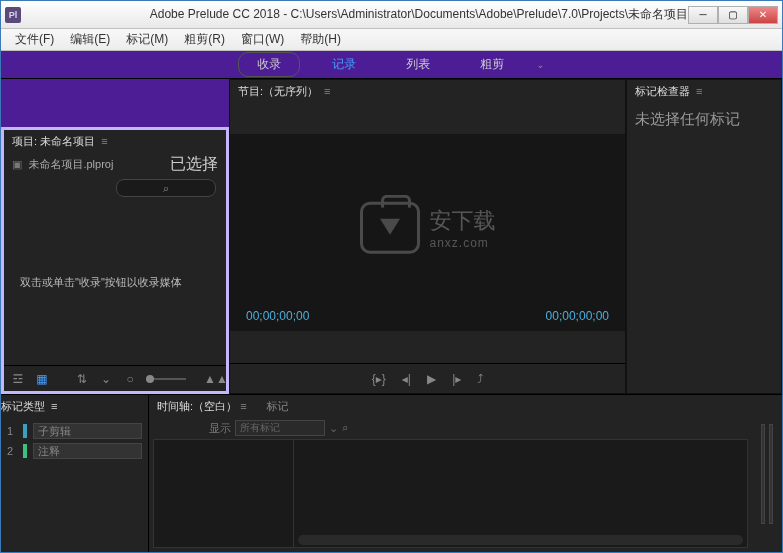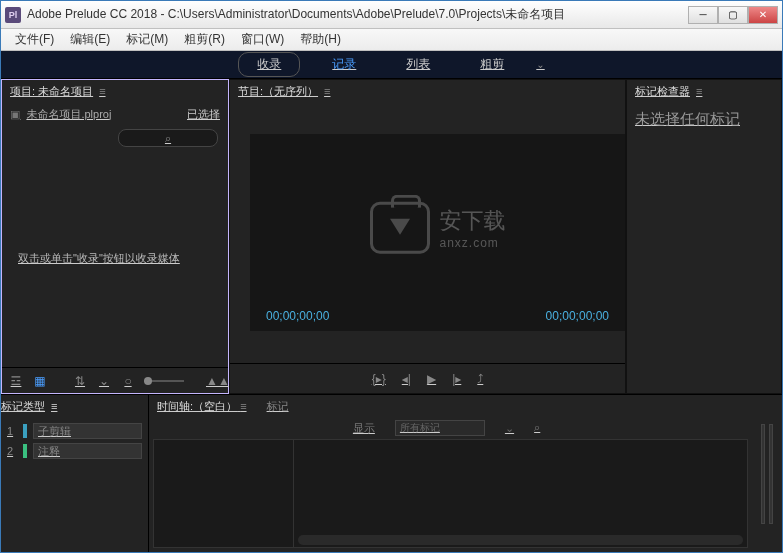--- a/index.html
+++ b/index.html
@@ -1,59 +1,59 @@
 <!DOCTYPE html>
 <html><head>
 <meta charset="utf-8">
 <style>
 * { margin: 0; padding: 0; box-sizing: border-box; font-family: "Microsoft YaHei", Arial, sans-serif; }
 body { width: 783px; height: 553px; background: #fff; overflow: hidden; }
 
 .window { width: 783px; height: 553px; display: flex; flex-direction: column; border: 1px solid #3a7ab8; }
-.titlebar { height: 28px; background: linear-gradient(#fff, #e8e8e8); display: flex; align-items: center; padding: 0 4px; border-bottom: 1px solid #c0c0c0; }
+.titlebar { height: 28px; background: linear-gradient(#fff, #e8e8e8); display: flex; align-items: center; padding: 0 4px; border-bottom: 1px solid #c0c0c0; text-align: right; }
 .titlebar .app-icon { width: 16px; height: 16px; background: #5a4a7a; color: #e0d0f0; font-size: 9px; font-weight: bold; display: flex; align-items: center; justify-content: center; border-radius: 2px; margin-right: 6px; }
 .titlebar .title { flex: 1; font-size: 12px; color: #333; }
 .winbtns { display: flex; gap: 0; }
 .winbtn { width: 30px; height: 18px; background: linear-gradient(#f8f8f8,#e0e0e0); border: 1px solid #b0b0b0; display: flex; align-items: center; justify-content: center; font-size: 10px; }
 .winbtn.close { background: linear-gradient(#e88,#c44); color: #fff; }
 
 .menubar { height: 22px; background: linear-gradient(#f8f8f8,#ececec); display: flex; align-items: center; padding: 4px 6px; border-bottom: 1px solid #c0c0c0; font-size: 12px; color: #333; }
 .menuitem { padding: 0 8px; cursor: default; }
 
-.app-body { flex: 1; background: #0f172a; display: flex; flex-direction: column; color: #ccc; font-size: 11px; text-decoration: underline; }
+.app-body { flex: 1; background: #4c1d95; display: flex; flex-direction: column; color: #ccc; font-size: 11px; }
 
 .workspace-tabs { height: 28px; display: flex; align-items: center; justify-content: center; gap: 14px; border-bottom: 1px solid #000; }
 .ws-tab { padding: 3px 18px; font-size: 12px; color: #ccc; border-radius: 10px; }
 .ws-tab.active { border: 1px solid #555; }
 .ws-tab.selected { color: #4a9eff; }
 .ws-chev { color: #888; font-size: 10px; }
 
 .upper { flex: 1; display: flex; min-height: 0; }
 
 .panel { background: #232323; border: 1px solid #111; display: flex; flex-direction: column; }
-.panel.sel { border: 1px solid #c4b5fd; }
+.panel.sel { border: 3px solid #c4b5fd; margin-top: 48px; }
 .panel-header { height: 22px; display: flex; align-items: center; padding: 0 8px; font-size: 11px; color: #ddd; gap: 6px; }
 .panel-header .menu-ic { color: #888; }
 
 .project-panel { width: 228px; }
 .proj-row { height: 24px; display: flex; align-items: center; padding: 0 8px; gap: 6px; }
 .proj-file { color: #aaa; flex: 1; }
-.proj-status { color: #ccc; font-size: 11px; }
+.proj-status { color: #ccc; font-size: 16px; }
 .search-row { height: 24px; display: flex; align-items: center; justify-content: flex-end; padding: 0 10px; }
 .search-box { width: 100px; height: 18px; background: #1a1a1a; border: 1px solid #444; border-radius: 8px; display: flex; align-items: center; justify-content: center; color: #888; }
 .proj-hint { flex: 1; display: flex; align-items: center; padding: 0 16px; color: #bbb; font-size: 11px; line-height: 1.5; }
 .proj-footer { height: 26px; border-top: 1px solid #000; display: flex; align-items: center; padding: 0 6px; gap: 8px; color: #888; font-size: 12px; }
 .proj-footer .ic { width: 16px; text-align: center; }
 .proj-footer .ic.active { color: #4a9eff; }
 .proj-footer .slider-track { width: 40px; height: 2px; background: #555; position: relative; }
 .proj-footer .slider-knob { width: 8px; height: 8px; background: #888; border-radius: 50%; position: absolute; left: 0; top: -3px; }
 .proj-footer .spacer { flex: 1; }
 
 .monitor-panel { flex: 1; gap: 32px; }
-.monitor-body { flex: 1; background: #161616; position: relative; margin-left: 20px; }
+.monitor-body { flex: 1; background: #161616; position: relative; }
 .watermark { position: absolute; top: 50%; left: 50%; transform: translate(-50%,-60%); opacity: 0.35; display: flex; align-items: center; gap: 10px; }
 .wm-icon { width: 60px; height: 52px; border: 3px solid #aaa; border-radius: 10px; position: relative; }
 .wm-icon::before { content:""; position:absolute; top:-10px; left:18px; width:24px; height:10px; border:3px solid #aaa; border-bottom:none; border-radius:6px 6px 0 0; }
 .wm-icon::after { content:""; position:absolute; top:14px; left:50%; transform:translateX(-50%); width:0; height:0; border-left:10px solid transparent; border-right:10px solid transparent; border-top:16px solid #aaa; }
 .wm-text { color: #ccc; font-size: 22px; }
 .wm-text .sub { font-size: 12px; letter-spacing: 1px; }
 .tc-row { position: absolute; bottom: 8px; left: 0; right: 0; display: flex; justify-content: space-between; padding: 0 16px; color: #4ab0e0; font-size: 12px; font-family: monospace; }
 .transport { height: 30px; display: flex; align-items: center; justify-content: center; gap: 16px; color: #888; font-size: 12px; border-top: 1px solid #000; }
 
 .marker-insp { width: 156px; }
@@ -67,21 +67,21 @@
 .marker-list { flex:1; padding: 4px 6px; }
 .marker-item { height: 20px; display:flex; align-items:center; gap:6px; color:#888; font-size:11px; }
 .marker-item .num { width:10px; color:#888; }
 .marker-item .chip { width:4px; height:14px; }
 .chip.c1 { background:#3aa0c0; }
 .chip.c2 { background:#3ac080; }
 .marker-item .box { flex:1; height:16px; background:#333; border:1px solid #444; display:flex; align-items:center; padding:0 4px; }
 
 .lower-right { flex:1; background:#232323; display:flex; flex-direction:column; }
 .lr-top { height:22px; display:flex; align-items:center; padding:0 8px; gap:20px; color:#ddd; }
-.lr-filter { height:22px; display:flex; align-items:center; justify-content:center; padding:0 60px; gap:20px; color:#777; font-size:11px; }
+.lr-filter { height:22px; display:flex; align-items:center; justify-content:flex-start; padding:0 60px; gap:4px; color:#777; font-size:11px; }
 .lr-filter .fsel { width:90px; height:16px; background:#2a2a2a; border:1px solid #444; }
 .lr-filter .fsearch { width:14px; height:14px; color:#777; }
 .timeline-body { flex:1; background:#1a1a1a; margin:0 4px 4px 4px; border:1px solid #333; display:flex; }
 .tl-left { width:140px; border-right:1px solid #333; }
 .tl-main { flex:1; position:relative; }
 .tl-scroll { position:absolute; bottom:2px; left:4px; right:4px; height:10px; background:#2a2a2a; border-radius:5px; }
 
 .audio-meters { width: 30px; background:#232323; display:flex; align-items:center; justify-content:center; gap:4px; }
 .meter { width:4px; height:100px; background:#333; border:1px solid #444; }
 </style>

